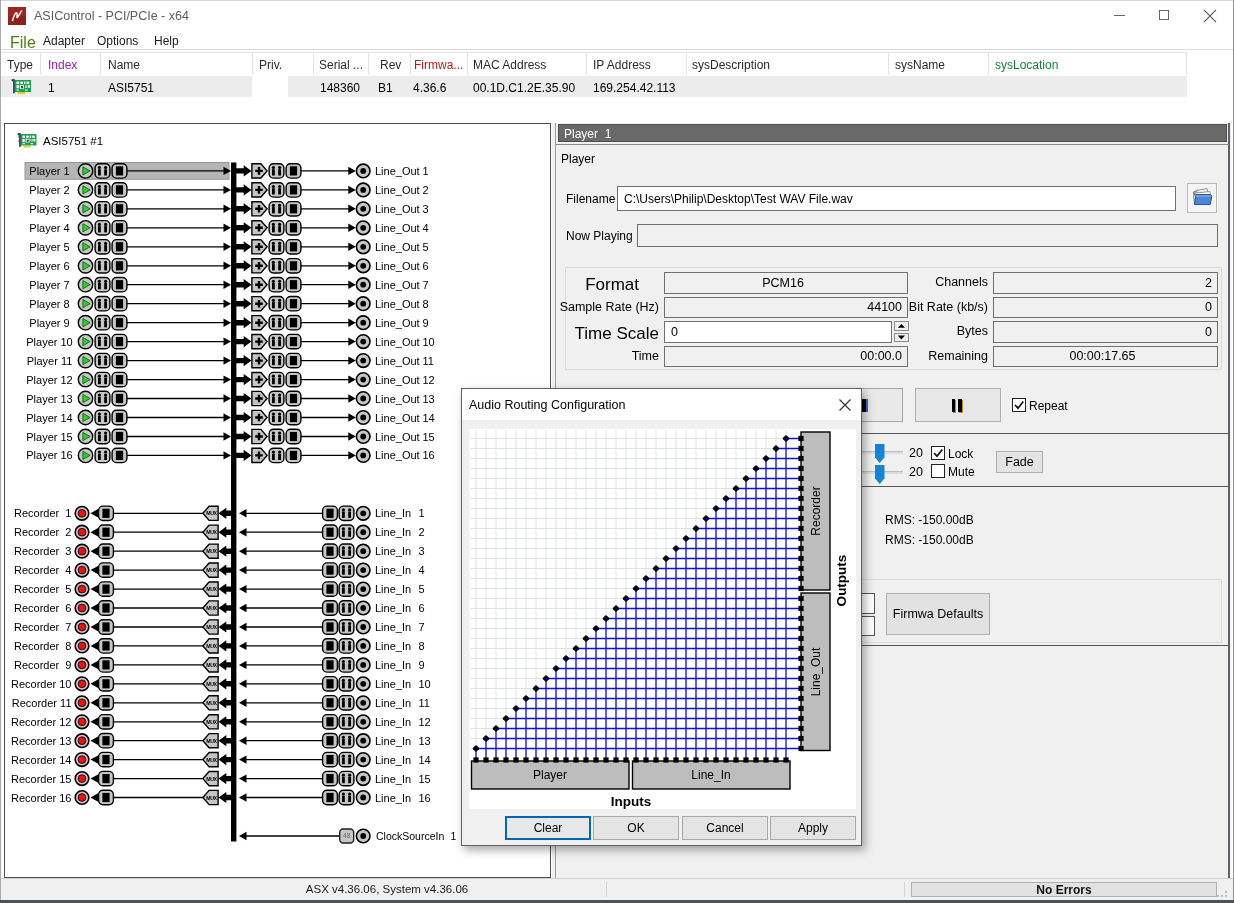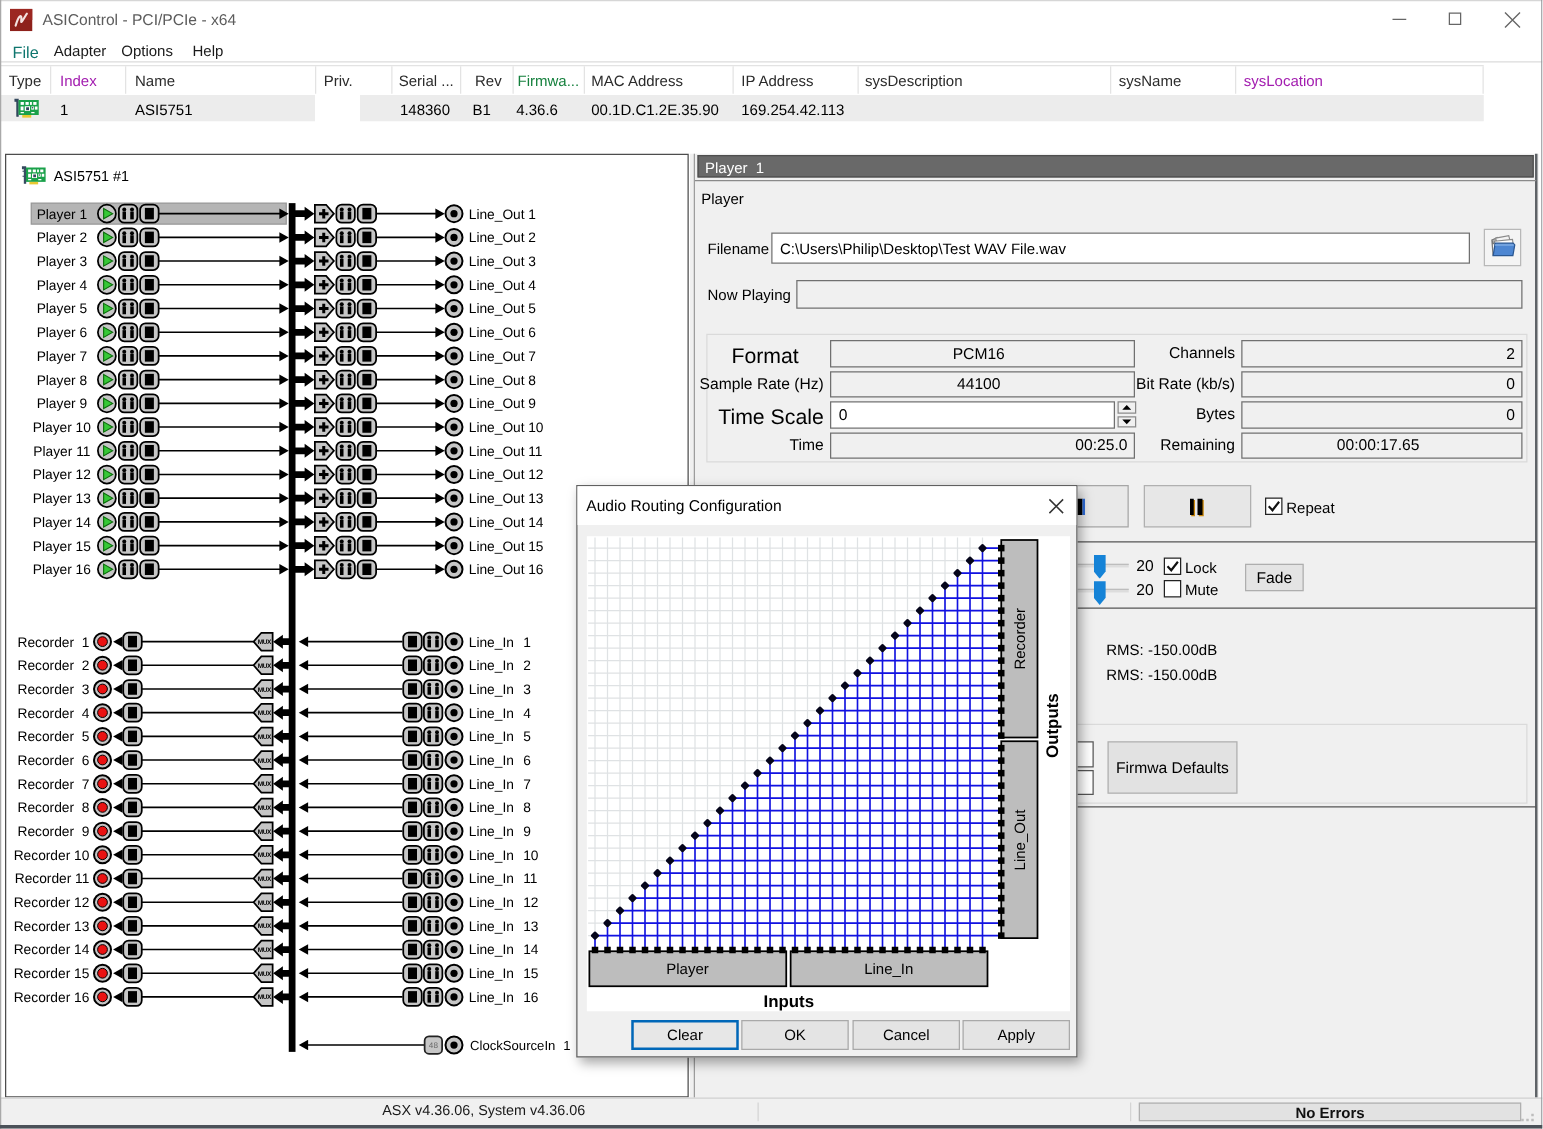--- a/index.html
+++ b/index.html
@@ -11,21 +11,21 @@
 <rect width="18" height="18" fill="#8e211b"></rect>
     <rect width="18" height="9" fill="#9c2721"></rect>
 <path d="M4.5,13.5 C6.5,6.5 8.5,4.5 9,6.5 C9.5,8.5 8,12.5 10,9.5 C12,6.5 13,4.5 13.5,4" stroke="#f4e2e0" stroke-width="1.7" fill="none" stroke-linecap="round"></path>
 </svg>
 <div class="t" style="left:34px;top:9px;font-size:12.5px;color:#5c5c5c">ASIControl - PCI/PCIe - x64</div>
 <div class="a" style="left:1114px;top:15px;width:11px;height:1px;background:#666"></div>
 <div class="a" style="left:1159px;top:10px;width:10px;height:10px;border:1px solid #666"></div>
 <svg class="a" style="left:1203px;top:9px" width="14" height="14">
     <path d="M1,1 L13,13 M13,1 L1,13" stroke="#666" stroke-width="1.1"></path>
   </svg>
-<div class="t" style="left:10px;top:34px;font-size:13px;color:#0f766e">File</div>
+<div class="t" style="left:10px;top:34px;font-size:16px;color:#4d7c0f">File</div>
 <div class="t" style="left:43px;top:34px;font-size:12px;color:#1a1a1a">Adapter</div>
 <div class="t" style="left:97px;top:34px;font-size:12px;color:#1a1a1a">Options</div>
 <div class="t" style="left:154px;top:34px;font-size:12px;color:#1a1a1a">Help</div>
 <div class="a" style="left:0;top:49px;width:1234px;height:1px;background:#dcdcdc"></div>
 <div class="a" style="left:0;top:52px;width:1187px;height:1px;background:#e3e3e3"></div>
 <div class="a" style="left:40px;top:53px;width:1px;height:22px;background:#e3e3e3"></div>
 <div class="a" style="left:100px;top:53px;width:1px;height:22px;background:#e3e3e3"></div>
 <div class="a" style="left:252px;top:53px;width:1px;height:22px;background:#e3e3e3"></div>
 <div class="a" style="left:313px;top:53px;width:1px;height:22px;background:#e3e3e3"></div>
 <div class="a" style="left:368px;top:53px;width:1px;height:22px;background:#e3e3e3"></div>
@@ -35,26 +35,26 @@
 <div class="a" style="left:686px;top:53px;width:1px;height:22px;background:#e3e3e3"></div>
 <div class="a" style="left:888px;top:53px;width:1px;height:22px;background:#e3e3e3"></div>
 <div class="a" style="left:988px;top:53px;width:1px;height:22px;background:#e3e3e3"></div>
 <div class="a" style="left:1186px;top:53px;width:1px;height:22px;background:#e3e3e3"></div>
 <div class="t" style="left:7px;top:58px;font-size:12px;color:#2b2b2b">Type</div>
 <div class="t" style="left:48px;top:58px;font-size:12px;color:#a21caf">Index</div>
 <div class="t" style="left:108px;top:58px;font-size:12px;color:#2b2b2b">Name</div>
 <div class="t" style="left:259px;top:58px;font-size:12px;color:#2b2b2b">Priv.</div>
 <div class="t" style="left:319px;top:58px;font-size:12px;color:#2b2b2b">Serial ...</div>
 <div class="t" style="left:380px;top:58px;font-size:12px;color:#2b2b2b">Rev</div>
-<div class="t" style="left:414px;top:58px;font-size:12px;color:#15803d">Firmwa...</div>
+<div class="t" style="left:414px;top:58px;font-size:12px;color:#b91c1c">Firmwa...</div>
 <div class="t" style="left:473px;top:58px;font-size:12px;color:#2b2b2b">MAC Address</div>
 <div class="t" style="left:593px;top:58px;font-size:12px;color:#2b2b2b">IP Address</div>
 <div class="t" style="left:692px;top:58px;font-size:12px;color:#2b2b2b">sysDescription</div>
 <div class="t" style="left:895px;top:58px;font-size:12px;color:#2b2b2b">sysName</div>
-<div class="t" style="left:995px;top:58px;font-size:12px;color:#a21caf">sysLocation</div>
+<div class="t" style="left:995px;top:58px;font-size:12px;color:#15803d">sysLocation</div>
 <div class="a" style="left:0;top:76px;width:252px;height:21px;background:#ececec"></div>
 <div class="a" style="left:288px;top:76px;width:899px;height:21px;background:#ececec"></div>
 <svg class="a" style="left:11px;top:78px" width="21" height="17" viewBox="0 0 21 17">
 <path d="M1,1.5 H3.5 V15 H2.5 V3 H1 Z" fill="#34495e" stroke="#34495e" stroke-width="0.9"></path>
 <rect x="3.8" y="2" width="16.2" height="12" fill="#1aa14a"></rect>
 <g fill="#fff">
       <rect x="5.5" y="3.6" width="2.6" height="2.3"></rect>
       <rect x="9.4" y="3.6" width="2.6" height="2.3"></rect>
       <rect x="13" y="3.6" width="1.5" height="2.3"></rect>
       <rect x="15.6" y="3.6" width="2.6" height="2.3"></rect>
@@ -98,38 +98,38 @@
 <div class="a" style="left:637px;top:223.5px;width:581px;height:23px;background:#f0f0f0;border:1px solid #707070"></div>
 <div class="a" style="left:565px;top:267px;width:657px;height:103px;border:1px solid #dadada"></div>
 <div class="t" style="left:439px;top:275px;width:200px;text-align:right;font-size:17px">Format</div>
 <div class="a" style="left:664px;top:272px;width:244px;height:21.5px;background:#f0f0f0;border:1px solid #707070"></div>
 <div class="t" style="left:664px;top:275.5px;width:238px;text-align:center;font-size:12.5px">PCM16</div>
 <div class="t" style="left:788px;top:275px;width:200px;text-align:right;font-size:12.5px">Channels</div>
 <div class="a" style="left:993px;top:272px;width:225px;height:21.5px;background:#f0f0f0;border:1px solid #707070"></div>
 <div class="t" style="left:993px;top:275.5px;width:219px;text-align:right;font-size:12.5px">2</div>
 <div class="t" style="left:459px;top:299.5px;width:200px;text-align:right;font-size:12.5px">Sample Rate (Hz)</div>
 <div class="a" style="left:664px;top:296.5px;width:244px;height:21.5px;background:#f0f0f0;border:1px solid #707070"></div>
-<div class="t" style="left:664px;top:300.0px;width:238px;text-align:center;font-size:12.5px">44100</div>
+<div class="t" style="left:664px;top:300.0px;width:238px;text-align:right;font-size:12.5px">44100</div>
 <div class="t" style="left:788px;top:299.5px;width:200px;text-align:right;font-size:12.5px">Bit Rate (kb/s)</div>
 <div class="a" style="left:993px;top:296.5px;width:225px;height:21.5px;background:#f0f0f0;border:1px solid #707070"></div>
 <div class="t" style="left:993px;top:300.0px;width:219px;text-align:right;font-size:12.5px">0</div>
 <div class="t" style="left:459px;top:324px;width:200px;text-align:right;font-size:17px">Time Scale</div>
 <div class="a" style="left:664px;top:321px;width:227.5px;height:21.5px;background:#fff;border:1px solid #707070"></div>
 <div class="t" style="left:671px;top:324.5px;font-size:12.5px">0</div>
 <div class="a" style="left:894.3px;top:321.4px;width:14.4px;height:9.6px;background:#f0f0f0;border:1px solid #8a8a8a"></div>
 <div class="a" style="left:894.3px;top:332.6px;width:14.4px;height:9.4px;background:#f0f0f0;border:1px solid #8a8a8a"></div>
 <svg class="a" style="left:894.3px;top:321.4px" width="15" height="21">
     <path d="M3.8,6.8 L7.4,3 L11,6.8 Z M3.8,14.6 L11,14.6 L7.4,18.4 Z" fill="#000"></path>
   </svg>
 <div class="t" style="left:788px;top:324px;width:200px;text-align:right;font-size:12.5px">Bytes</div>
 <div class="a" style="left:993px;top:321px;width:225px;height:21.5px;background:#f0f0f0;border:1px solid #707070"></div>
 <div class="t" style="left:993px;top:324.5px;width:219px;text-align:right;font-size:12.5px">0</div>
 <div class="t" style="left:459px;top:348.5px;width:200px;text-align:right;font-size:12.5px">Time</div>
 <div class="a" style="left:664px;top:345.5px;width:244px;height:21.5px;background:#f0f0f0;border:1px solid #707070"></div>
-<div class="t" style="left:664px;top:349.0px;width:238px;text-align:right;font-size:12.5px">00:25.0</div>
+<div class="t" style="left:664px;top:349.0px;width:238px;text-align:right;font-size:12.5px">00:00.0</div>
 <div class="t" style="left:788px;top:348.5px;width:200px;text-align:right;font-size:12.5px">Remaining</div>
 <div class="a" style="left:993px;top:345.5px;width:225px;height:21.5px;background:#f0f0f0;border:1px solid #707070"></div>
 <div class="t" style="left:993px;top:349.0px;width:219px;text-align:center;font-size:12.5px">00:00:17.65</div>
 <div class="a" style="left:818px;top:388px;width:85px;height:33.5px;background:#e9e9e9;border:1px solid #a6a6a6"></div>
 <div class="a" style="left:861px;top:399px;width:4.5px;height:12.5px;background:#000"></div>
 <div class="a" style="left:865.5px;top:399px;width:2.5px;height:12.5px;background:#2f6cd8"></div>
 <div class="a" style="left:915px;top:388px;width:85.5px;height:33.5px;background:#e7e7e7;border:1px solid #b0b0b0"></div>
 <div class="a" style="left:952px;top:399px;width:3.4px;height:13px;background:#000;box-shadow:1px 1px 0 #c8860a"></div>
 <div class="a" style="left:958.2px;top:399px;width:3.4px;height:13px;background:#000;box-shadow:1px 1px 0 #c8860a"></div>
 <div class="a" style="left:1012px;top:398px;width:14px;height:14px;background:#fff;border:1.4px solid #222"></div>

